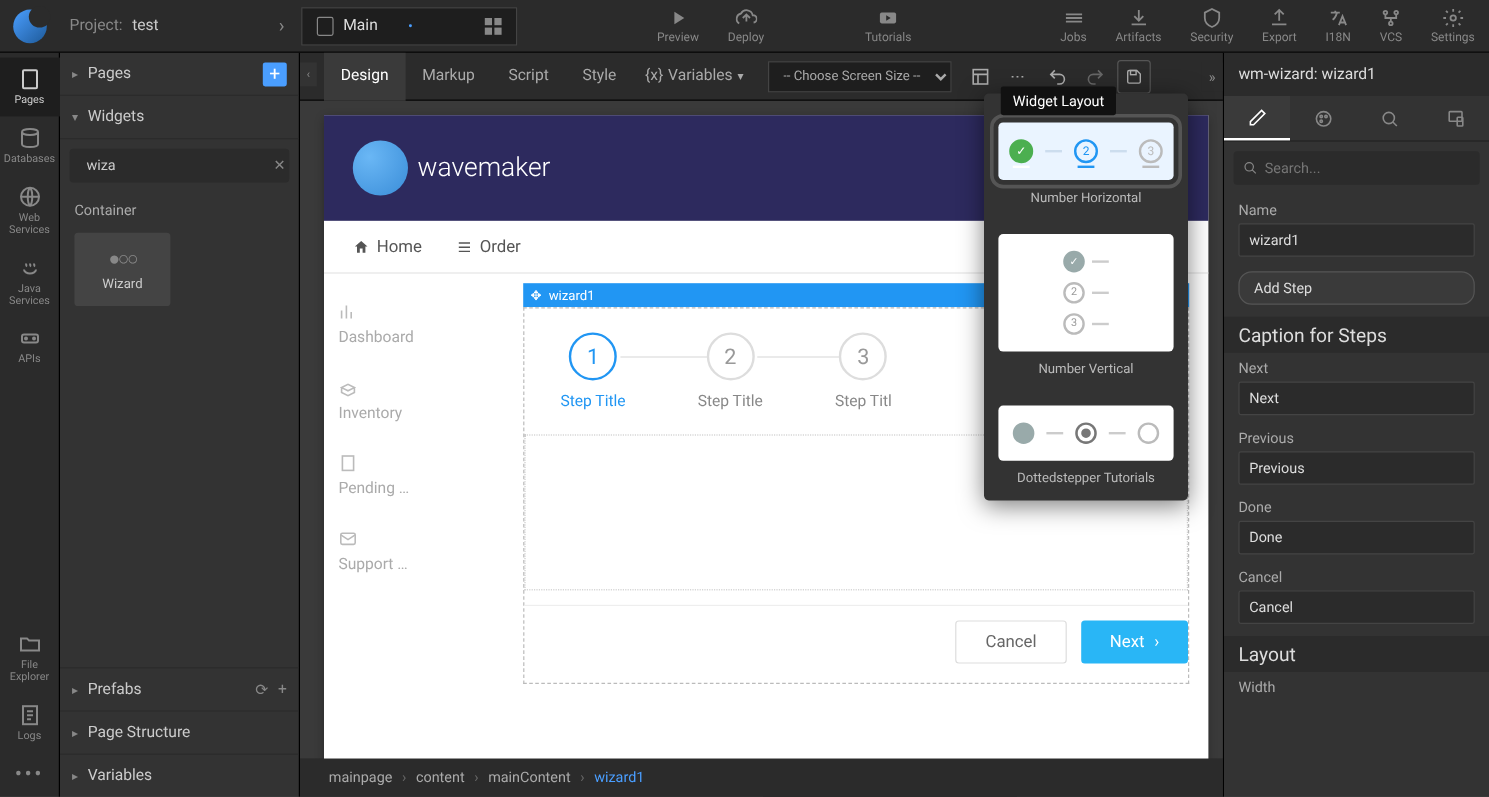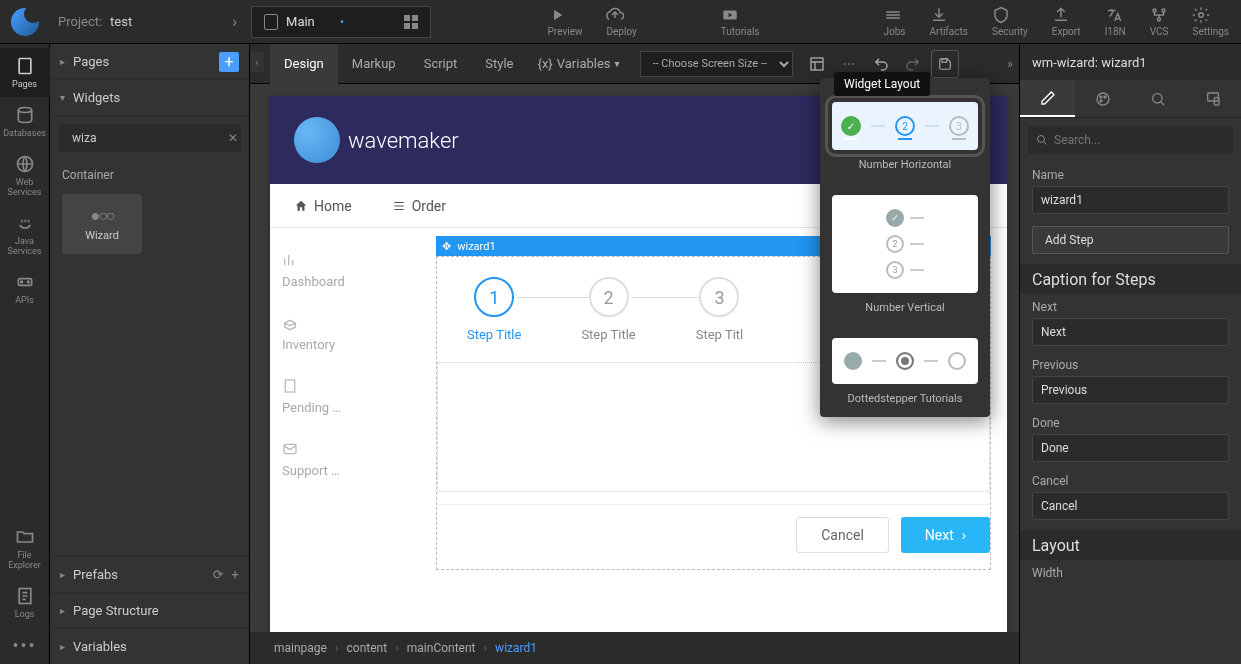--- a/index.html
+++ b/index.html
@@ -11,21 +11,21 @@
 .project-label{color:#888;font-size:13px;padding:0 8px}
 .project-name{color:#ccc;font-size:13px}
 .tab-arrow{color:#888;font-size:16px;padding:0 10px;cursor:pointer}
 .file-tab{display:flex;align-items:center;background:#1e1e1e;height:32px;padding:0 12px;margin-left:4px;min-width:180px;border:1px solid #444}
 .file-icon{width:14px;height:16px;border:1px solid #888;border-radius:2px;margin-right:8px}
 .file-name{color:#ddd;font-size:13px;flex:1}
 .file-dirty{color:#4a9eff;margin-left:4px}
 .grid-icon{margin-left:auto;display:grid;grid-template-columns:6px 6px;grid-template-rows:6px 6px;gap:2px}
 .grid-icon span{background:#888}
 .top-actions{margin-left:auto;display:flex;align-items:center;height:44px}
-.top-action{display:flex;flex-direction:column;align-items:flex-start;justify-content:center;padding:0 12px;color:#888;cursor:pointer;height:44px;font-size:10px}
+.top-action{display:flex;flex-direction:column;align-items:center;justify-content:center;padding:0 12px;color:#888;cursor:pointer;height:44px;font-size:10px}
 .top-action svg,.top-action .ico{width:18px;height:18px;margin-bottom:2px}
 .main-layout{display:flex;height:620px}
 .icon-rail{width:50px;background:#2b2b2b;display:flex;flex-direction:column;align-items:center;padding-top:4px;border-right:1px solid #000}
 .rail-item{width:50px;padding:8px 0;display:flex;flex-direction:column;align-items:center;color:#888;font-size:9px;cursor:pointer;text-align:center}
 .rail-item.active{background:#1e1e1e;color:#ccc}
 .rail-item svg{width:20px;height:20px;margin-bottom:3px}
 .rail-spacer{flex:1}
 .left-panel{width:200px;background:#333;display:flex;flex-direction:column;border-right:1px solid #000}
 .panel-header{height:36px;display:flex;align-items:center;padding:0 10px;border-bottom:1px solid #2b2b2b;color:#ccc;font-size:13px}
 .panel-header .arrow{margin-right:8px;color:#888;font-size:10px}
@@ -51,21 +51,21 @@
 .ct-icons{margin-left:10px;display:flex;align-items:center;gap:4px}
 .ct-icon{width:28px;height:28px;display:flex;align-items:center;justify-content:center;color:#aaa;cursor:pointer;position:relative}
 .ct-icon.save{border:1px solid #555;border-radius:3px}
 .canvas-wrap{flex:1;background:#3a3a3a;padding:12px 12px 0 20px;overflow:hidden;position:relative}
 .canvas{background:#fff;height:560px;position:relative;box-shadow:0 2px 8px rgba(0,0,0,.3)}
 .app-header{height:88px;background:#2d2a5e;display:flex;align-items:center;padding:0 24px}
 .wm-logo{display:flex;align-items:center;color:#fff;font-size:22px;font-weight:300}
 .wm-logo .swirl{width:46px;height:46px;margin-right:8px;position:relative}
 .wm-logo .swirl::before{content:"";position:absolute;width:46px;height:46px;background:radial-gradient(circle at 30% 30%,#6ab7f5,#3a8dd8);border-radius:50%}
 .search-link{margin-left:auto;color:#ddd;font-size:14px}
-.app-nav{height:44px;border-bottom:1px solid #e5e5e5;display:flex;align-items:center;padding:0 24px;gap:40px}
+.app-nav{height:44px;border-bottom:1px solid #e5e5e5;display:flex;align-items:center;padding:0 24px;gap:28px}
 .nav-item{display:flex;align-items:center;color:#555;font-size:14px;gap:6px}
 .help-icon{margin-left:auto;color:#888;width:16px;height:16px;border:1px solid #aaa;border-radius:50%;display:flex;align-items:center;justify-content:center;font-size:10px}
 .app-body{display:flex;height:428px}
 .app-sidebar{width:150px;padding:24px 12px}
 .sb-item{display:flex;flex-direction:column;gap:6px;color:#aaa;font-size:13px;margin-bottom:26px}
 .sb-item svg{width:16px;height:16px}
 .app-main{flex:1;padding:8px 16px;position:relative}
 .sel-bar{height:20px;background:#2196f3;color:#fff;font-size:11px;display:flex;align-items:center;padding:0 6px}
 .sel-bar .handle{margin-right:6px}
 .wizard-box{border:1px dashed #bbb;background:#fff;margin-top:0}
@@ -108,21 +108,21 @@
 .right-panel{width:222px;background:#333;border-left:1px solid #000;display:flex;flex-direction:column;overflow-y:auto}
 .rp-title{height:36px;display:flex;align-items:center;padding:0 12px;background:#2b2b2b;color:#ddd;font-size:13px}
 .rp-tabs{height:38px;display:flex;border-bottom:1px solid #222}
 .rp-tab{flex:1;display:flex;align-items:center;justify-content:center;color:#888;cursor:pointer}
 .rp-tab.active{background:#3a3a3a;border-bottom:2px solid #fff;color:#fff}
 .rp-search{margin:8px;height:28px;background:#2b2b2b;border-radius:3px;display:flex;align-items:center;padding:0 8px}
 .rp-search input{background:transparent;border:none;outline:none;color:#ccc;flex:1;font-size:12px;margin-left:6px}
 .rp-field{padding:6px 12px}
 .rp-label{color:#aaa;font-size:12px;margin-bottom:4px;display:block}
 .rp-input{width:100%;height:28px;background:#2b2b2b;border:1px solid #444;color:#ddd;padding:0 8px;font-size:12px;border-radius:2px}
-.rp-button{display:inline-block;height:28px;padding:0 12px;background:#3a3a3a;border:1px solid #555;color:#ddd;font-size:12px;border-radius:1px;margin:6px 12px;cursor:pointer;line-height:26px}
+.rp-button{display:inline-block;height:28px;padding:0 12px;background:#3a3a3a;border:1px solid #555;color:#ddd;font-size:12px;border-radius:11px;margin:6px 12px;cursor:pointer;line-height:26px}
 .rp-section{height:30px;background:#2b2b2b;display:flex;align-items:center;padding:0 12px;color:#ddd;font-size:16px;margin-top:4px}
 </style>
 </head>
 <body>
 
 <div class="top-bar">
   <div class="logo-area">
       <div class="logo-swirl"></div>
     </div>
   <span class="project-label">Project:</span>

